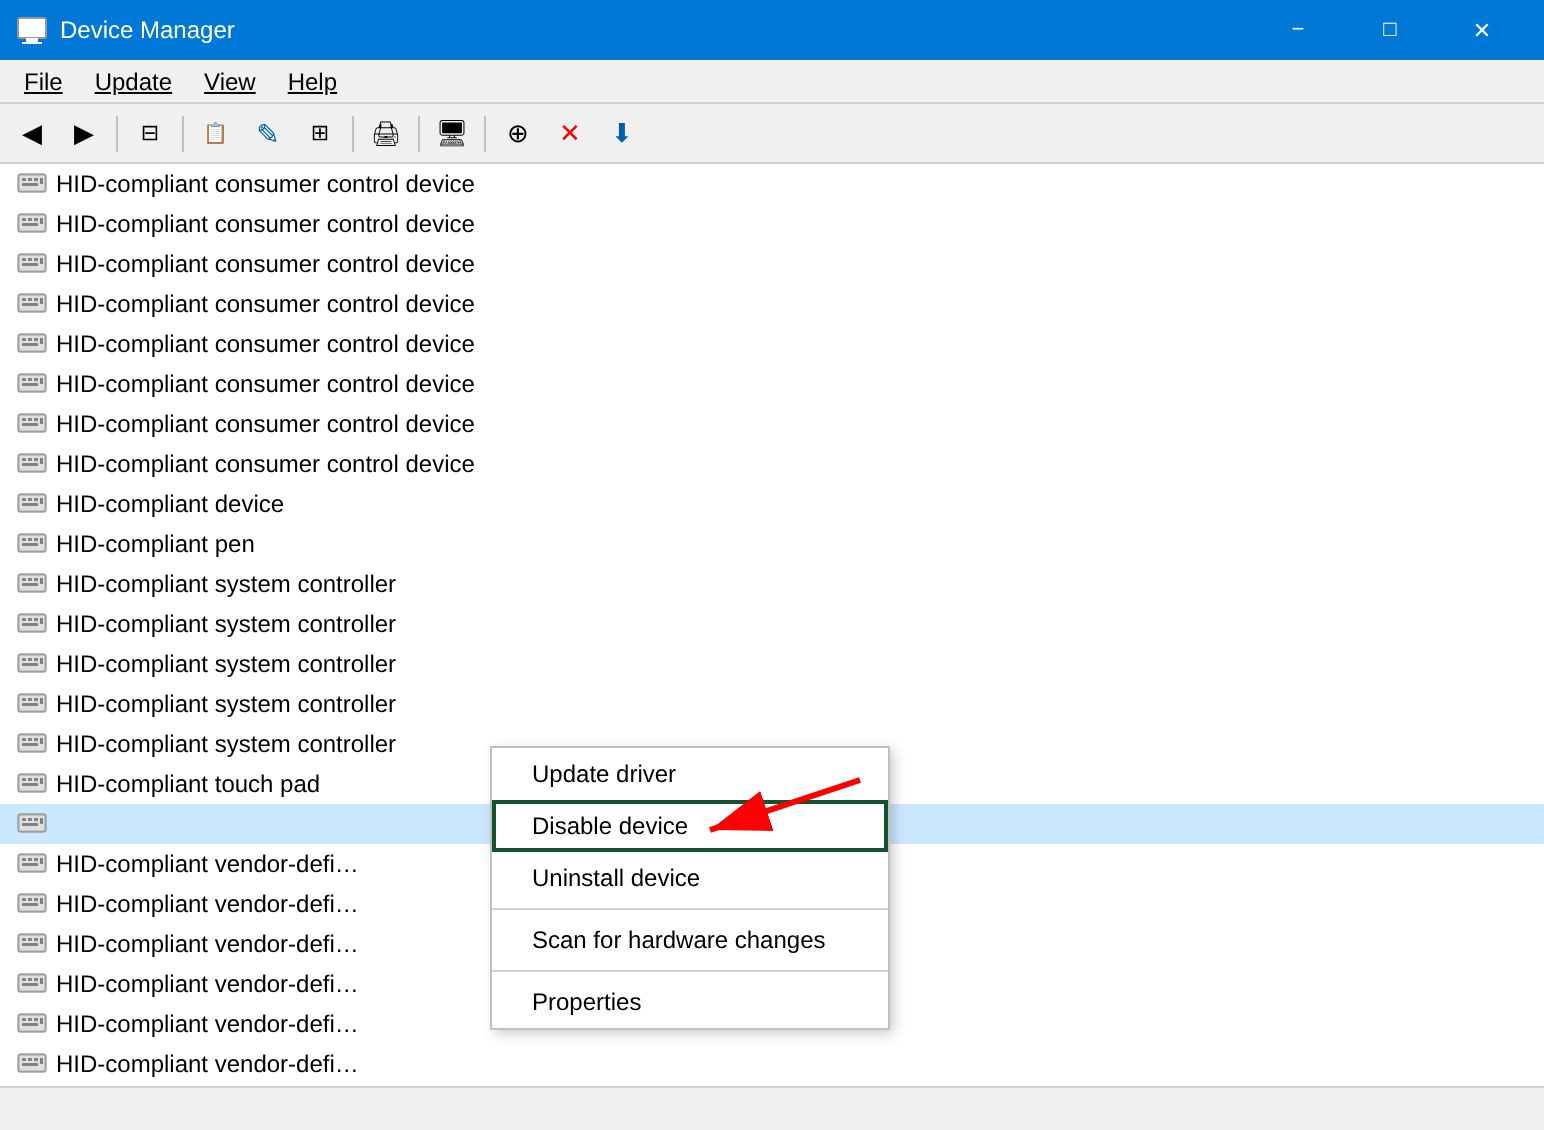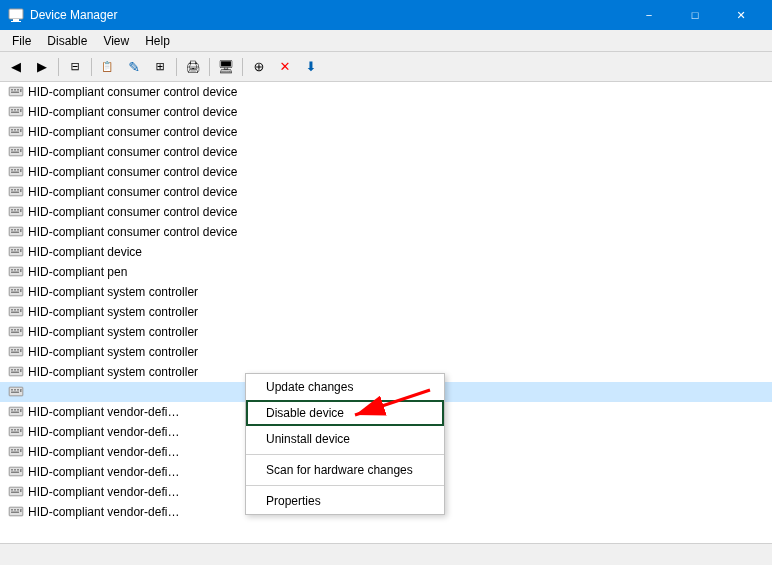--- a/index.html
+++ b/index.html
@@ -58,20 +58,21 @@
       height: 22px;
       display: flex;
       align-items: center;
       padding: 0 4px;
       border-bottom: 1px solid #d0d0d0;
     }
     .menu-item {
       padding: 2px 8px;
       cursor: pointer;
       font-size: 12px;
+      text-decoration: underline;
     }
 
     
     .toolbar {
       background: #f0f0f0;
       height: 30px;
       display: flex;
       align-items: center;
       padding: 0 4px;
       border-bottom: 1px solid #d0d0d0;
@@ -193,21 +194,21 @@
   </div>
   <div class="title-controls">
     <div class="title-btn">−</div>
     <div class="title-btn">□</div>
     <div class="title-btn close">✕</div>
   </div>
 </div>
 
 <div class="menu-bar">
   <div class="menu-item">File</div>
-  <div class="menu-item">Disable</div>
+  <div class="menu-item">Update</div>
   <div class="menu-item">View</div>
   <div class="menu-item">Help</div>
 </div>
 
 <div class="toolbar">
   <div class="tb-btn">◀</div>
   <div class="tb-btn">▶</div>
   <div class="tb-sep"></div>
   <div class="tb-btn" style="font-size:11px;">⊟</div>
   <div class="tb-sep"></div>
@@ -400,20 +401,32 @@
       <rect x="1" y="3" width="14" height="9" rx="1" fill="#c0c0c0" stroke="#808080" stroke-width="0.5"></rect>
       <rect x="2" y="4" width="12" height="7" rx="0.5" fill="#e0e0e0"></rect>
       <rect x="3" y="5" width="2" height="1.5" rx="0.2" fill="#808080"></rect>
       <rect x="6" y="5" width="2" height="1.5" rx="0.2" fill="#808080"></rect>
       <rect x="9" y="5" width="2" height="1.5" rx="0.2" fill="#808080"></rect>
       <rect x="3" y="7.5" width="8" height="1.5" rx="0.2" fill="#808080"></rect>
       <rect x="12" y="5" width="1.5" height="3" rx="0.2" fill="#808080"></rect>
     </svg>
         <span class="device-name">HID-compliant system controller</span>
       </div>
+      <div class="device-item">
+        <svg class="device-icon" viewBox="0 0 16 16">
+      <rect x="1" y="3" width="14" height="9" rx="1" fill="#c0c0c0" stroke="#808080" stroke-width="0.5"></rect>
+      <rect x="2" y="4" width="12" height="7" rx="0.5" fill="#e0e0e0"></rect>
+      <rect x="3" y="5" width="2" height="1.5" rx="0.2" fill="#808080"></rect>
+      <rect x="6" y="5" width="2" height="1.5" rx="0.2" fill="#808080"></rect>
+      <rect x="9" y="5" width="2" height="1.5" rx="0.2" fill="#808080"></rect>
+      <rect x="3" y="7.5" width="8" height="1.5" rx="0.2" fill="#808080"></rect>
+      <rect x="12" y="5" width="1.5" height="3" rx="0.2" fill="#808080"></rect>
+    </svg>
+        <span class="device-name">HID-compliant touch pad</span>
+      </div>
       <div class="device-item context-selected">
         <svg class="device-icon" viewBox="0 0 16 16">
       <rect x="1" y="3" width="14" height="9" rx="1" fill="#c0c0c0" stroke="#808080" stroke-width="0.5"></rect>
       <rect x="2" y="4" width="12" height="7" rx="0.5" fill="#e0e0e0"></rect>
       <rect x="3" y="5" width="2" height="1.5" rx="0.2" fill="#808080"></rect>
       <rect x="6" y="5" width="2" height="1.5" rx="0.2" fill="#808080"></rect>
       <rect x="9" y="5" width="2" height="1.5" rx="0.2" fill="#808080"></rect>
       <rect x="3" y="7.5" width="8" height="1.5" rx="0.2" fill="#808080"></rect>
       <rect x="12" y="5" width="1.5" height="3" rx="0.2" fill="#808080"></rect>
     </svg>
@@ -492,21 +505,21 @@
       </div>
       <div class="device-item"></div>
     </div>
 </div>
 
 <div class="status-bar">
   <span></span>
 </div>
 
 <div class="context-menu" id="context-menu" style="left: 245px; top: 373px; position: absolute;">
-  <div class="ctx-item">Update changes</div>
+  <div class="ctx-item">Update driver</div>
   <div class="ctx-item highlighted">Disable device</div>
   <div class="ctx-item">Uninstall device</div>
   <div class="ctx-separator"></div>
   <div class="ctx-item">Scan for hardware changes</div>
   <div class="ctx-separator"></div>
   <div class="ctx-item bold">Properties</div>
 </div>
 
 <svg class="arrow-overlay" style="position:absolute; left:0; top:0; width:772px; height:565px; pointer-events:none; z-index:200;">
   <defs>

